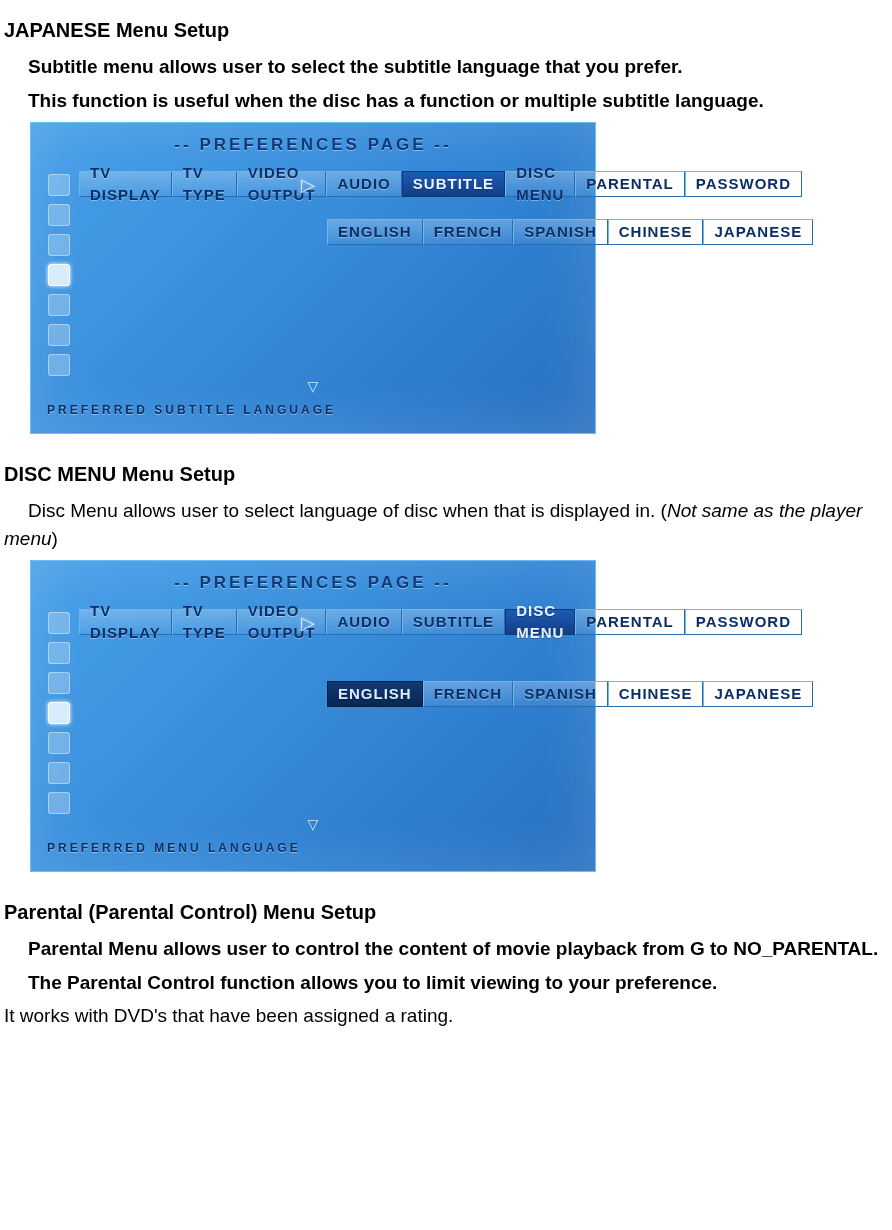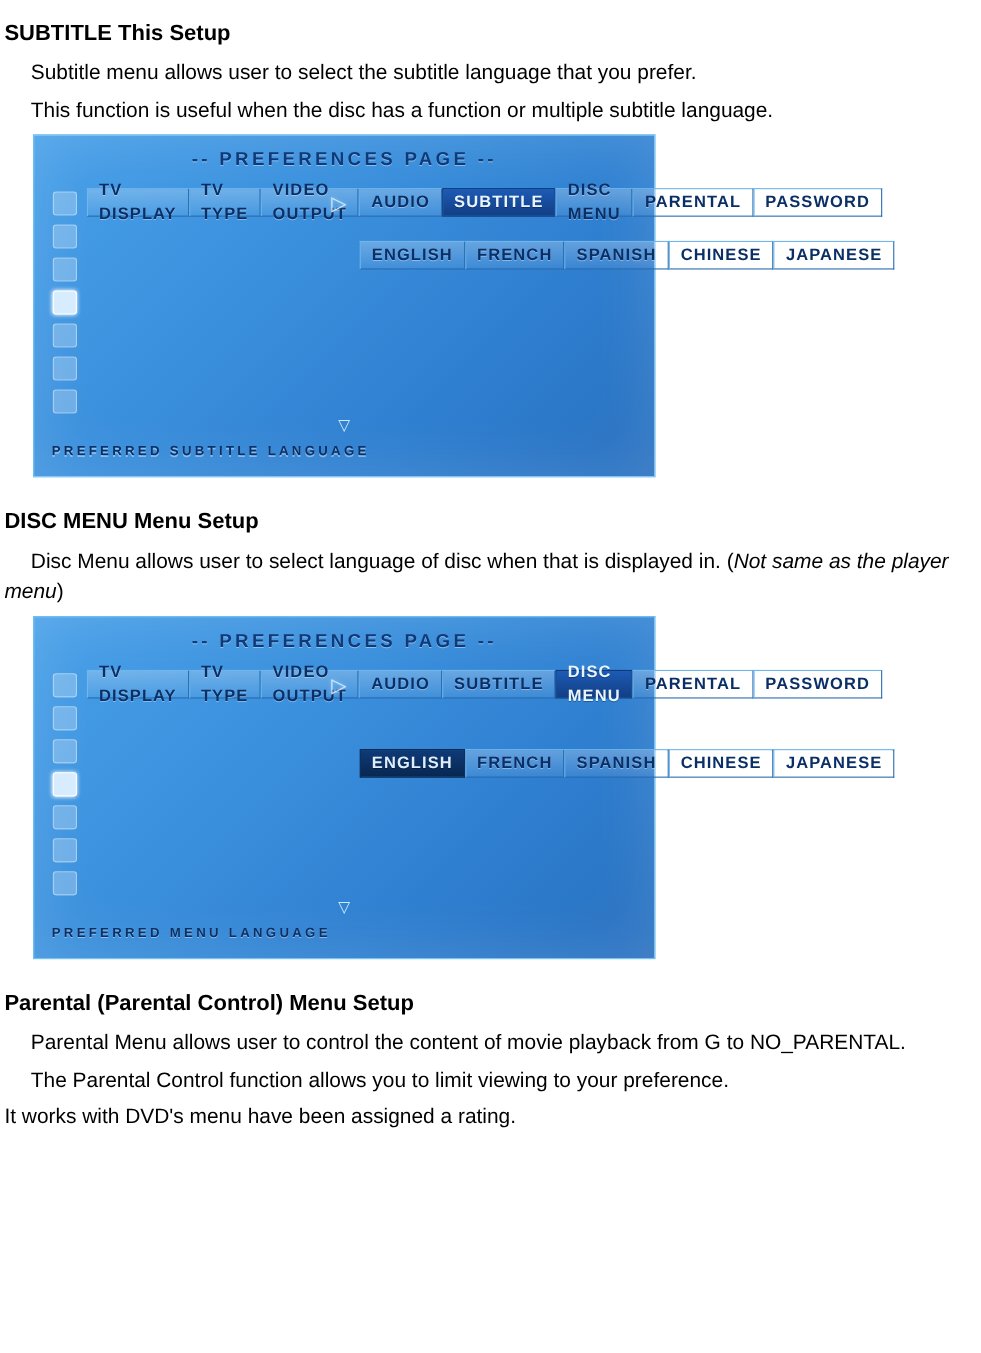--- a/index.html
+++ b/index.html
@@ -14,20 +14,21 @@
   .heading {
     font-weight: bold;
     font-size: 20px;
     margin: 6px 0 8px 0;
   }
   .para {
     margin: 4px 0 6px 0;
   }
   .indent {
     text-indent: 24px;
+    font-weight: bold;
   }
   .italic { font-style: italic; }
 
   .osd {
     width: 532px;
     margin: 8px 0 26px 26px;
     background: linear-gradient(135deg, #48a0e8 0%, #3a8fdc 40%, #2f7fd0 70%, #2870c0 100%);
     border: 1px solid #6bbef5;
     box-shadow: inset 0 0 60px rgba(255,255,255,0.15);
     padding: 10px 16px 14px 16px;
@@ -120,21 +121,21 @@
     letter-spacing: 3px;
     font-size: 12px;
     margin-top: 10px;
     text-shadow: 0 1px 0 rgba(255,255,255,0.4);
   }
 
 </style>
 </head>
 <body>
 
-<div class="heading">SUBTITLE This Setup</div>
+<div class="heading">JAPANESE Menu Setup</div>
 <div class="para indent">Subtitle menu allows user to select the subtitle language that you prefer.</div>
 <div class="para indent">This function is useful when the disc has a function or multiple subtitle language.</div>
 
 <div class="osd">
   <div class="osd-title">-- PREFERENCES PAGE --</div>
   <div class="osd-body">
     <div class="icon-col">
       <div class="ic"></div>
       <div class="ic"></div>
       <div class="ic"></div>
@@ -206,13 +207,13 @@
         <div class="cell">JAPANESE</div>
       </div>
   </div>
   <div class="down-caret">▽</div>
   <div class="osd-footer">PREFERRED MENU LANGUAGE</div>
 </div>
 
 <div class="heading" style="margin-top:18px">Parental (Parental Control) Menu Setup</div>
 <div class="para indent">Parental Menu allows user to control the content of movie playback from G to NO_PARENTAL.</div>
 <div class="para indent">The Parental Control function allows you to limit viewing to your preference.</div>
-<div class="para">It works with DVD's menu have been assigned a rating.</div>
+<div class="para">It works with DVD's that have been assigned a rating.</div>
 
 </body></html>

